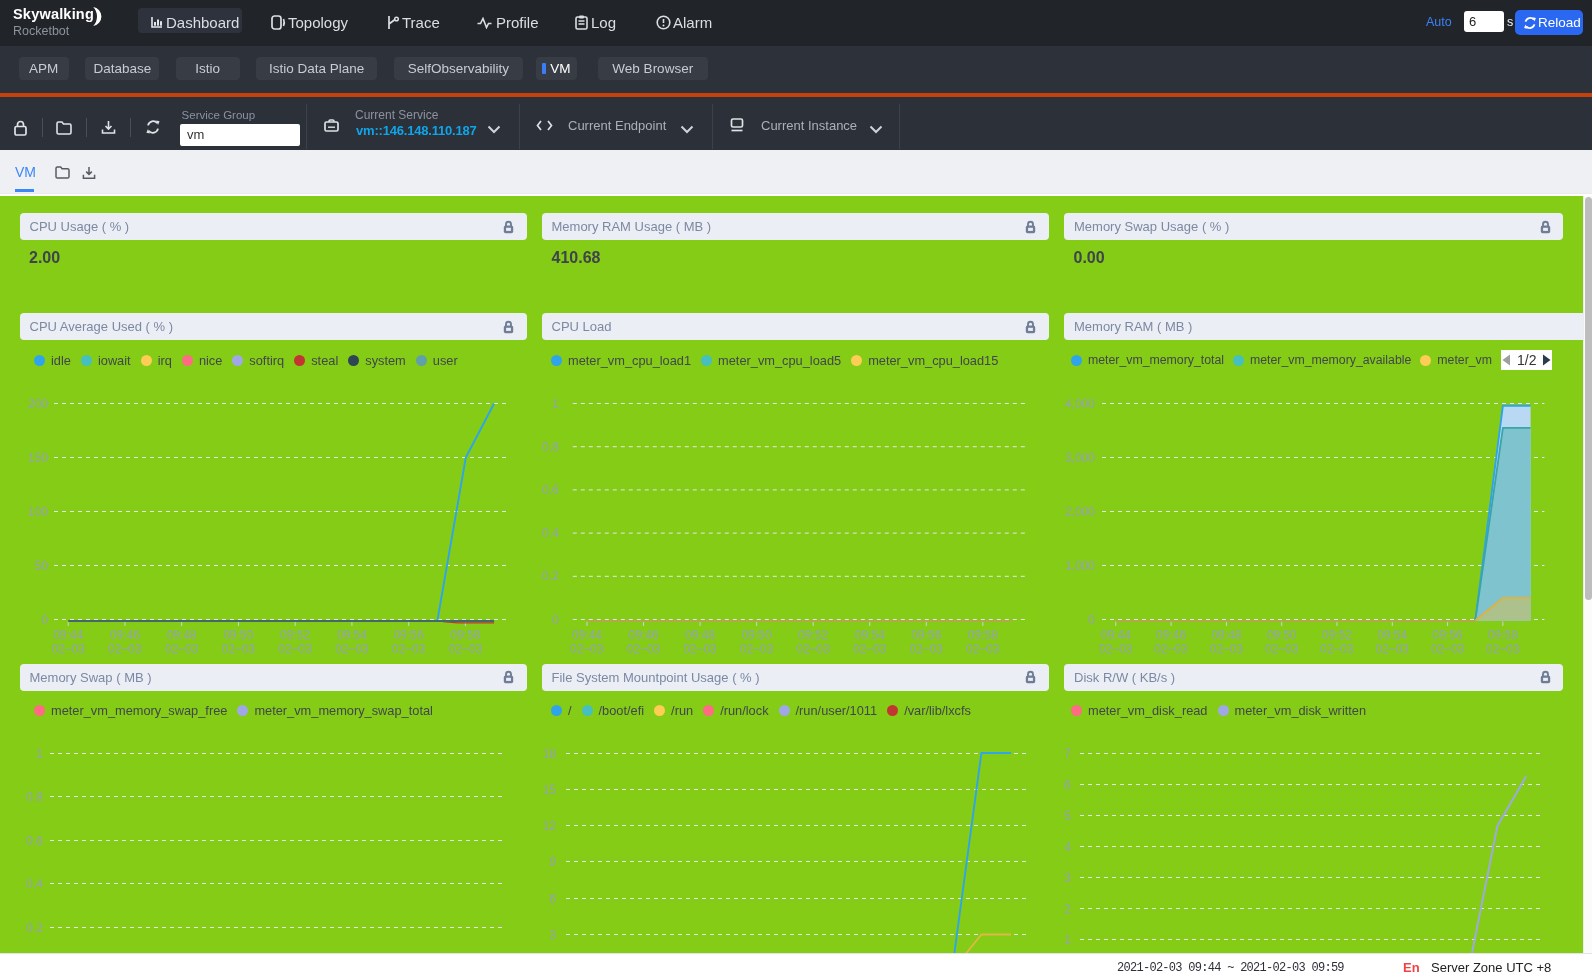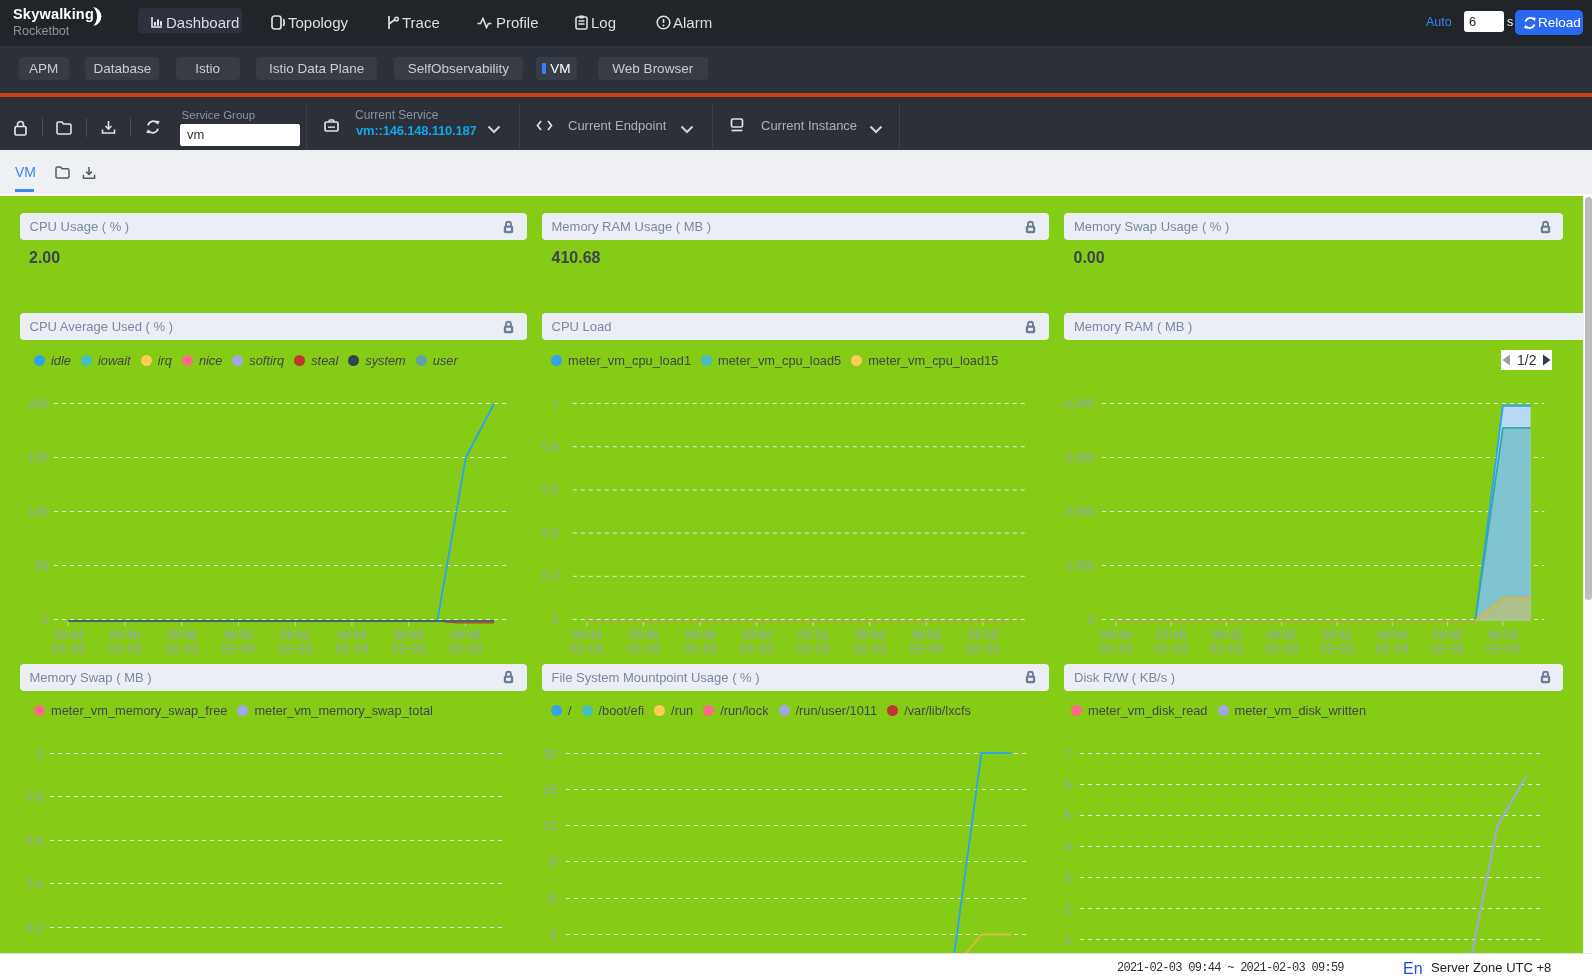--- a/index.html
+++ b/index.html
@@ -221,34 +221,39 @@
         <path d="M3 6 L3 4.2 A 2.5 2.5 0 0 1 8 4.2 L8 6" stroke="#6f7e96" stroke-width="1.9" fill="none"></path>
         <rect x="0.8" y="5.6" width="9.4" height="7.6" rx="1.8" fill="#6f7e96"></rect>
         <rect x="3.1" y="7.8" width="4.8" height="3.1" fill="#eceef6"></rect>
       </svg></div>
   <div class="hd" style="left:1064px; top:467.5px; width:499px;">Disk R/W ( KB/s )<svg width="11" height="14" viewBox="0 0 11 14">
         <path d="M3 6 L3 4.2 A 2.5 2.5 0 0 1 8 4.2 L8 6" stroke="#6f7e96" stroke-width="1.9" fill="none"></path>
         <rect x="0.8" y="5.6" width="9.4" height="7.6" rx="1.8" fill="#6f7e96"></rect>
         <rect x="3.1" y="7.8" width="4.8" height="3.1" fill="#eceef6"></rect>
       </svg></div>
 
-  <div class="legend" style="left:34px; top:154px;font-style:italic;">
+  <div class="legend" style="left:34px; top:154px;">
     <span class="it"><span class="dot" style="background:#30A4EB"></span>idle</span>
     <span class="it"><span class="dot" style="background:#45BFC0"></span>iowait</span>
     <span class="it"><span class="dot" style="background:#FFCC55"></span>irq</span>
     <span class="it"><span class="dot" style="background:#FF6A84"></span>nice</span>
     <span class="it"><span class="dot" style="background:#a0a7e6"></span>softirq</span>
     <span class="it"><span class="dot" style="background:#c23531"></span>steal</span>
     <span class="it"><span class="dot" style="background:#2f4554"></span>system</span>
     <span class="it"><span class="dot" style="background:#61a0a8"></span>user</span>
   </div>
   <div class="legend" style="left:551px; top:154px;">
     <span class="it"><span class="dot" style="background:#30A4EB"></span>meter_vm_cpu_load1</span>
     <span class="it"><span class="dot" style="background:#45BFC0"></span>meter_vm_cpu_load5</span>
     <span class="it"><span class="dot" style="background:#FFCC55"></span>meter_vm_cpu_load15</span>
+  </div>
+  <div class="legend lg3" style="left:1071px; top:154px;">
+    <span class="it"><span class="dot" style="background:#30A4EB"></span>meter_vm_memory_total</span>
+    <span class="it"><span class="dot" style="background:#45BFC0"></span>meter_vm_memory_available</span>
+    <span class="it"><span class="dot" style="background:#FFCC55"></span>meter_vm</span>
   </div>
   <div class="abs" style="left:1501px; top:154px; height:20px; display:flex; align-items:center; background:#fff;">
     <svg width="10" height="12" viewBox="0 0 10 12">
         <path d="M9 0.5 L1.5 6 L9 11.5 Z" fill="#9e9e9e"></path>
       </svg>
     <span style="font-size:14px; color:#333; margin:0 6px;">1/2</span>
     <svg width="10" height="12" viewBox="0 0 10 12">
         <path d="M1 0.5 L8.5 6 L1 11.5 Z" fill="#2b3c4f"></path>
       </svg>
   </div>
@@ -425,15 +430,15 @@
       <text x="1071" y="747.5" text-anchor="end" fill="#97a1b3" font-size="12px">1</text>
       <polyline points="1468.6,774 1497.4,630 1526.2,580.2" fill="none" stroke="#a0a7e6" stroke-width="1.9" stroke-opacity="1" stroke-linejoin="round"></polyline>
     </svg>
 
   <div class="abs" style="left:1583px; top:0; width:9px; height:757px; background:#fbfbfb; border-left:1px solid #ececec;"></div>
   <div class="abs" style="left:1585px; top:1px; width:6.5px; height:403px; background:#bdbdbd; border-radius:3.5px;"></div>
 </div>
 
 <div id="footer">
   <div class="abs" style="left:1117px; top:7px; font-family:'Liberation Mono',monospace; font-size:12px; letter-spacing:-0.72px; color:#2b2f36;">2021-02-03 09:44 ~ 2021-02-03 09:59</div>
-  <div class="abs" style="left:1403px; top:6px; font-size:16px; color:#1d4ed8;">En</div>
+  <div class="abs" style="left:1403px; top:6px; font-size:13px; color:#ef4444;font-weight:bold;">En</div>
   <div class="abs" style="left:1431px; top:6px; font-size:13px; color:#222;">Server Zone UTC +8</div>
 </div>
 
 </body></html>

